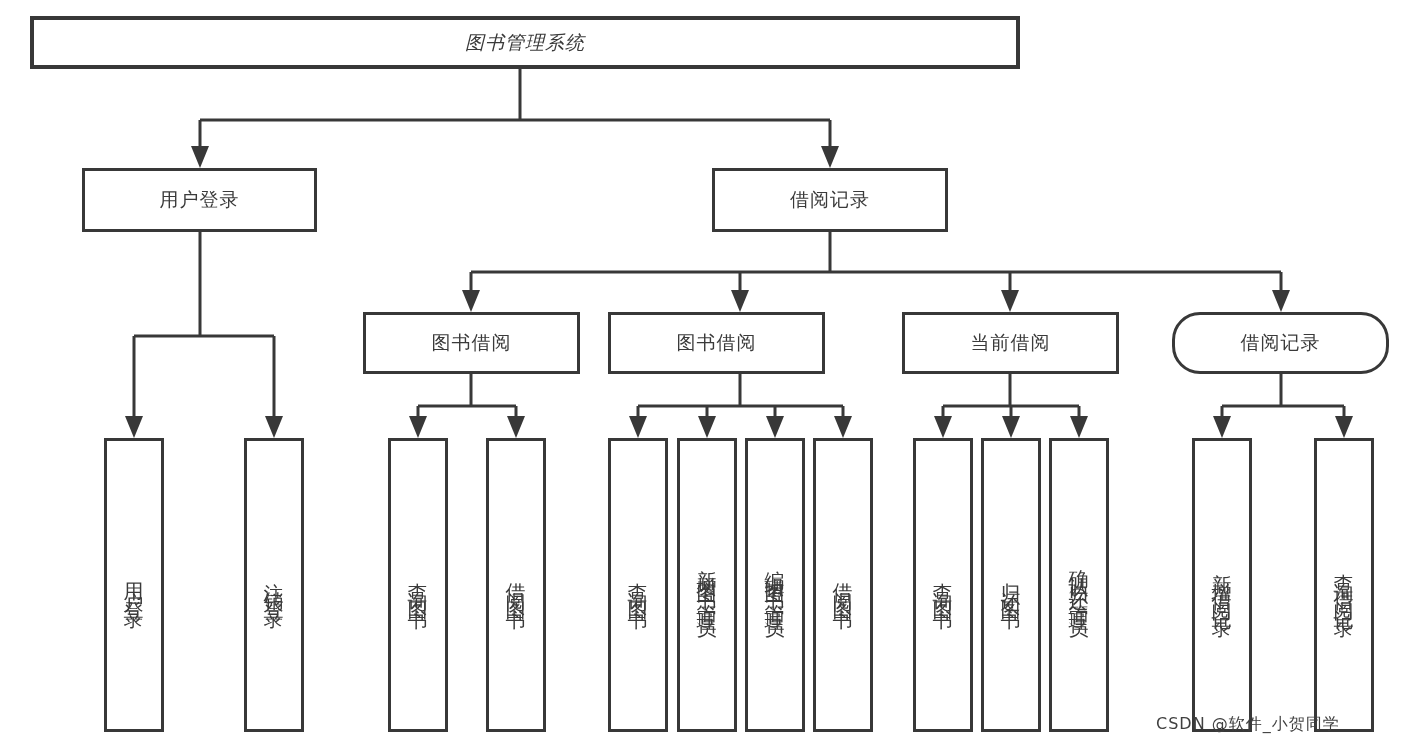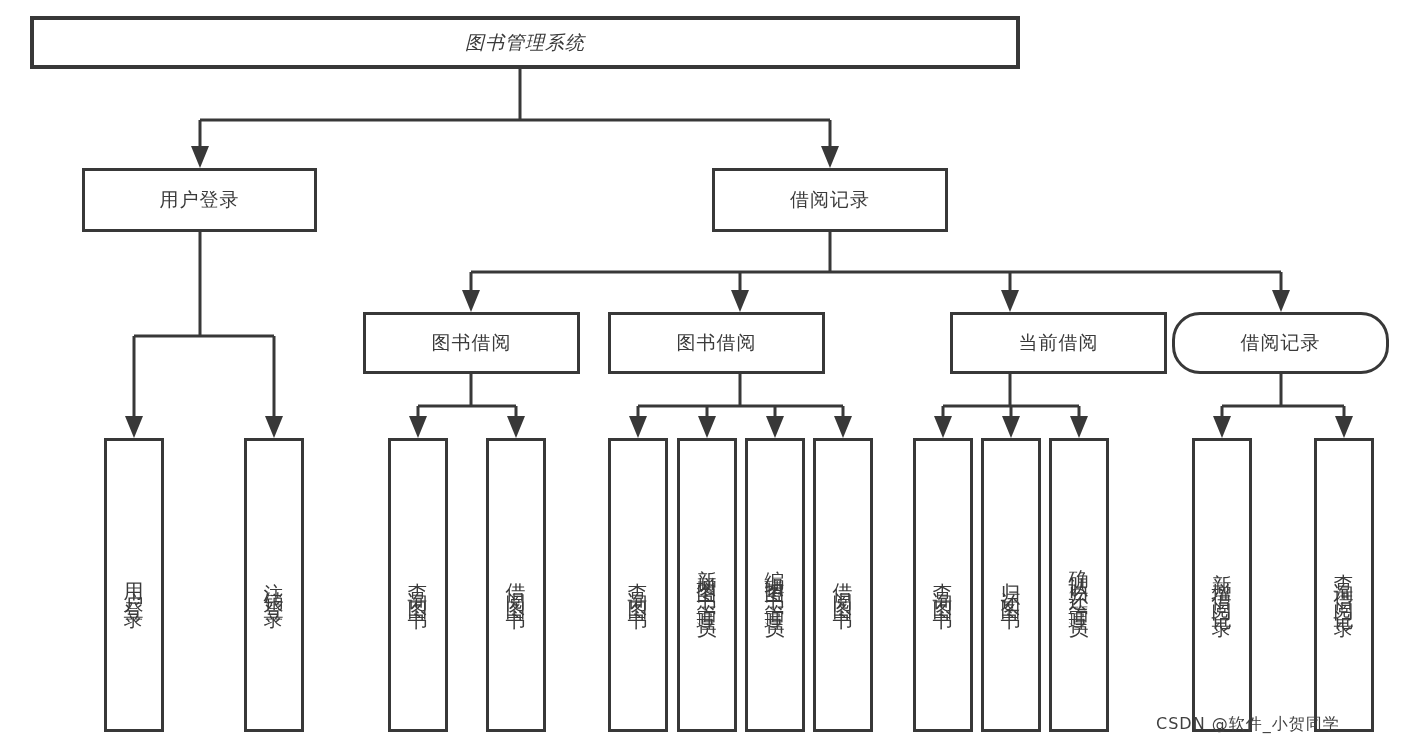--- a/index.html
+++ b/index.html
@@ -42,21 +42,21 @@
   .hbox {
     font-size: 19px;
     letter-spacing: 1px;
   }
   .lvl2 { top: 168px; height: 64px; }
   .box-user-login   { left: 82px;  width: 235px; }
   .box-book-mgmt    { left: 712px; width: 236px; }
   .lvl3 { top: 312px; height: 62px; width: 217px; }
   .box-new-book     { left: 363px; }
   .box-book-borrow  { left: 608px; }
-  .box-cur-borrow   { left: 950px; text-align: center; }
+  .box-cur-borrow   { left: 902px; text-align: center; }
   .box-borrow-rec   { left: 1172px; border-radius: 28px; }
   .leaf {
     top: 438px;
     height: 294px;
     width: 60px;
     writing-mode: vertical-rl;
     font-size: 20px;
     letter-spacing: 9px;
     line-height: 1;
     padding: 4px 0;

